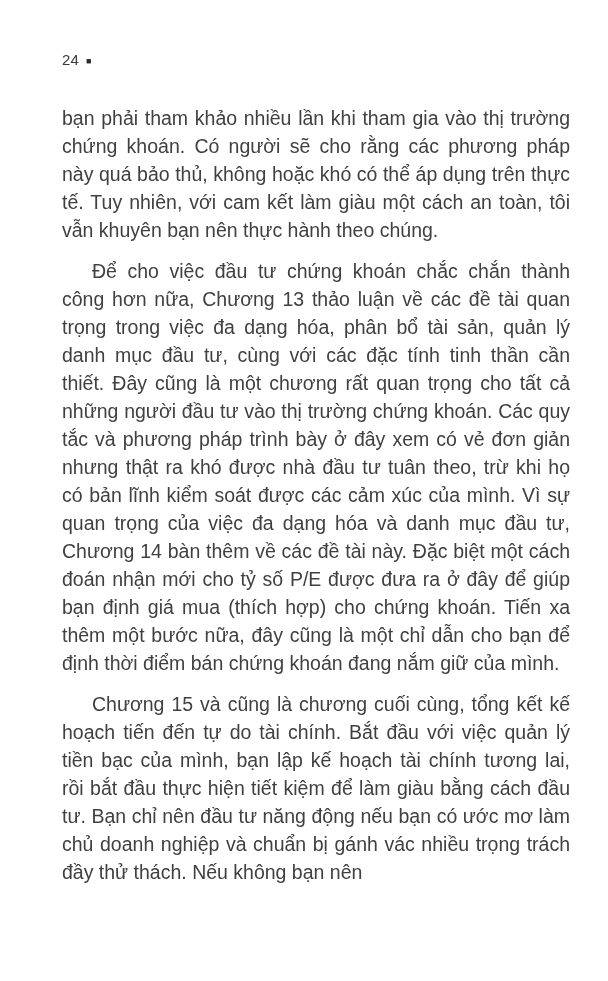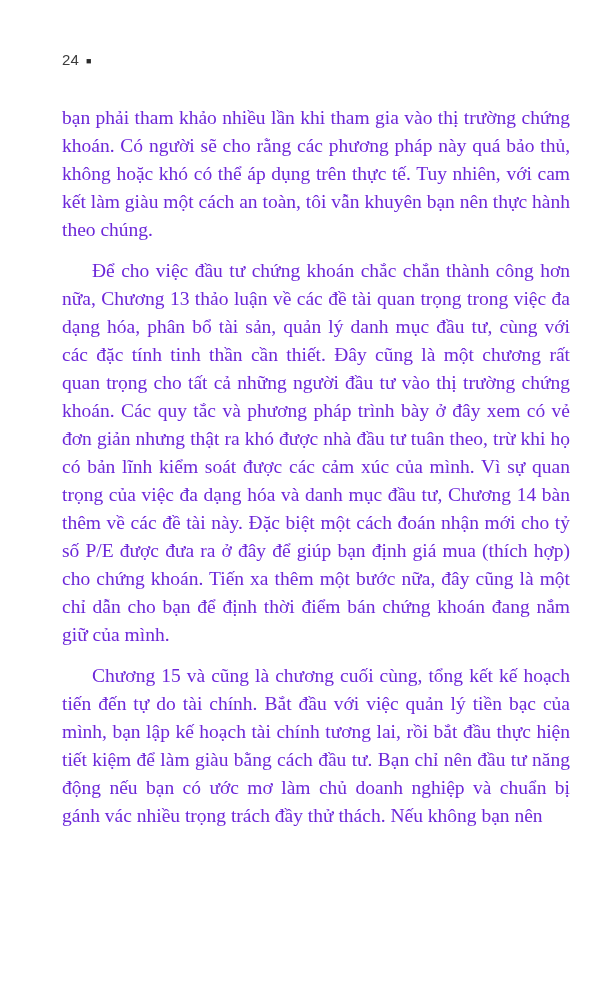--- a/index.html
+++ b/index.html
@@ -34,24 +34,24 @@
     color: #3c3c3c;
   }
   .page-header .square-bullet {
     font-size: 9px;
     line-height: 9px;
     color: #2a2a2a;
     position: relative;
     top: 1px;
   }
   .page-content {
-    font-family: Liberation Serif, serif;
+    font-family: Liberation Sans, sans-serif;
     font-size: 19.5px;
     line-height: 28px;
-    color: #6d28d9;
+    color: #404040;
     text-align: justify;
     text-justify: inter-word;
   }
   .para {
     margin: 0 0 13px 0;
   }
   .para.indent {
     text-indent: 30px;
   }
 </style>

